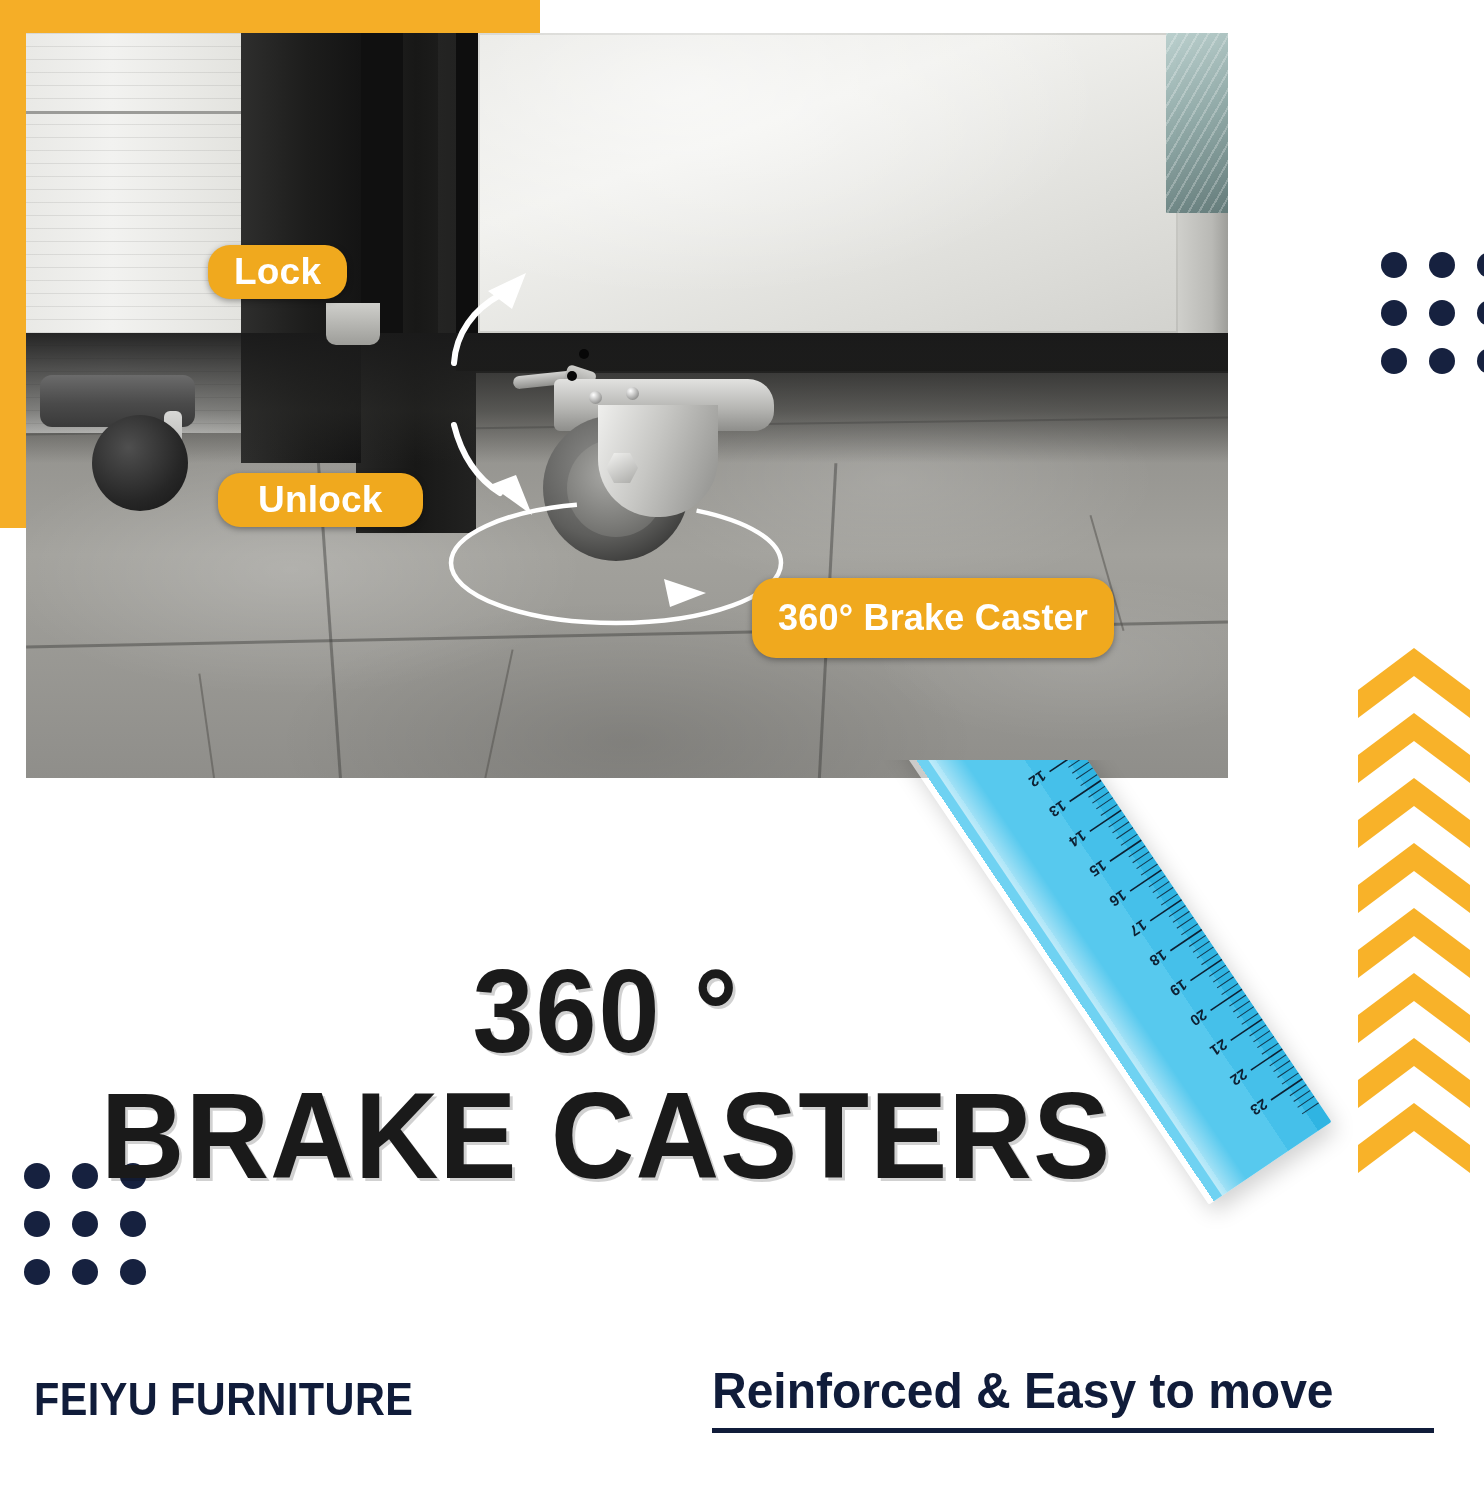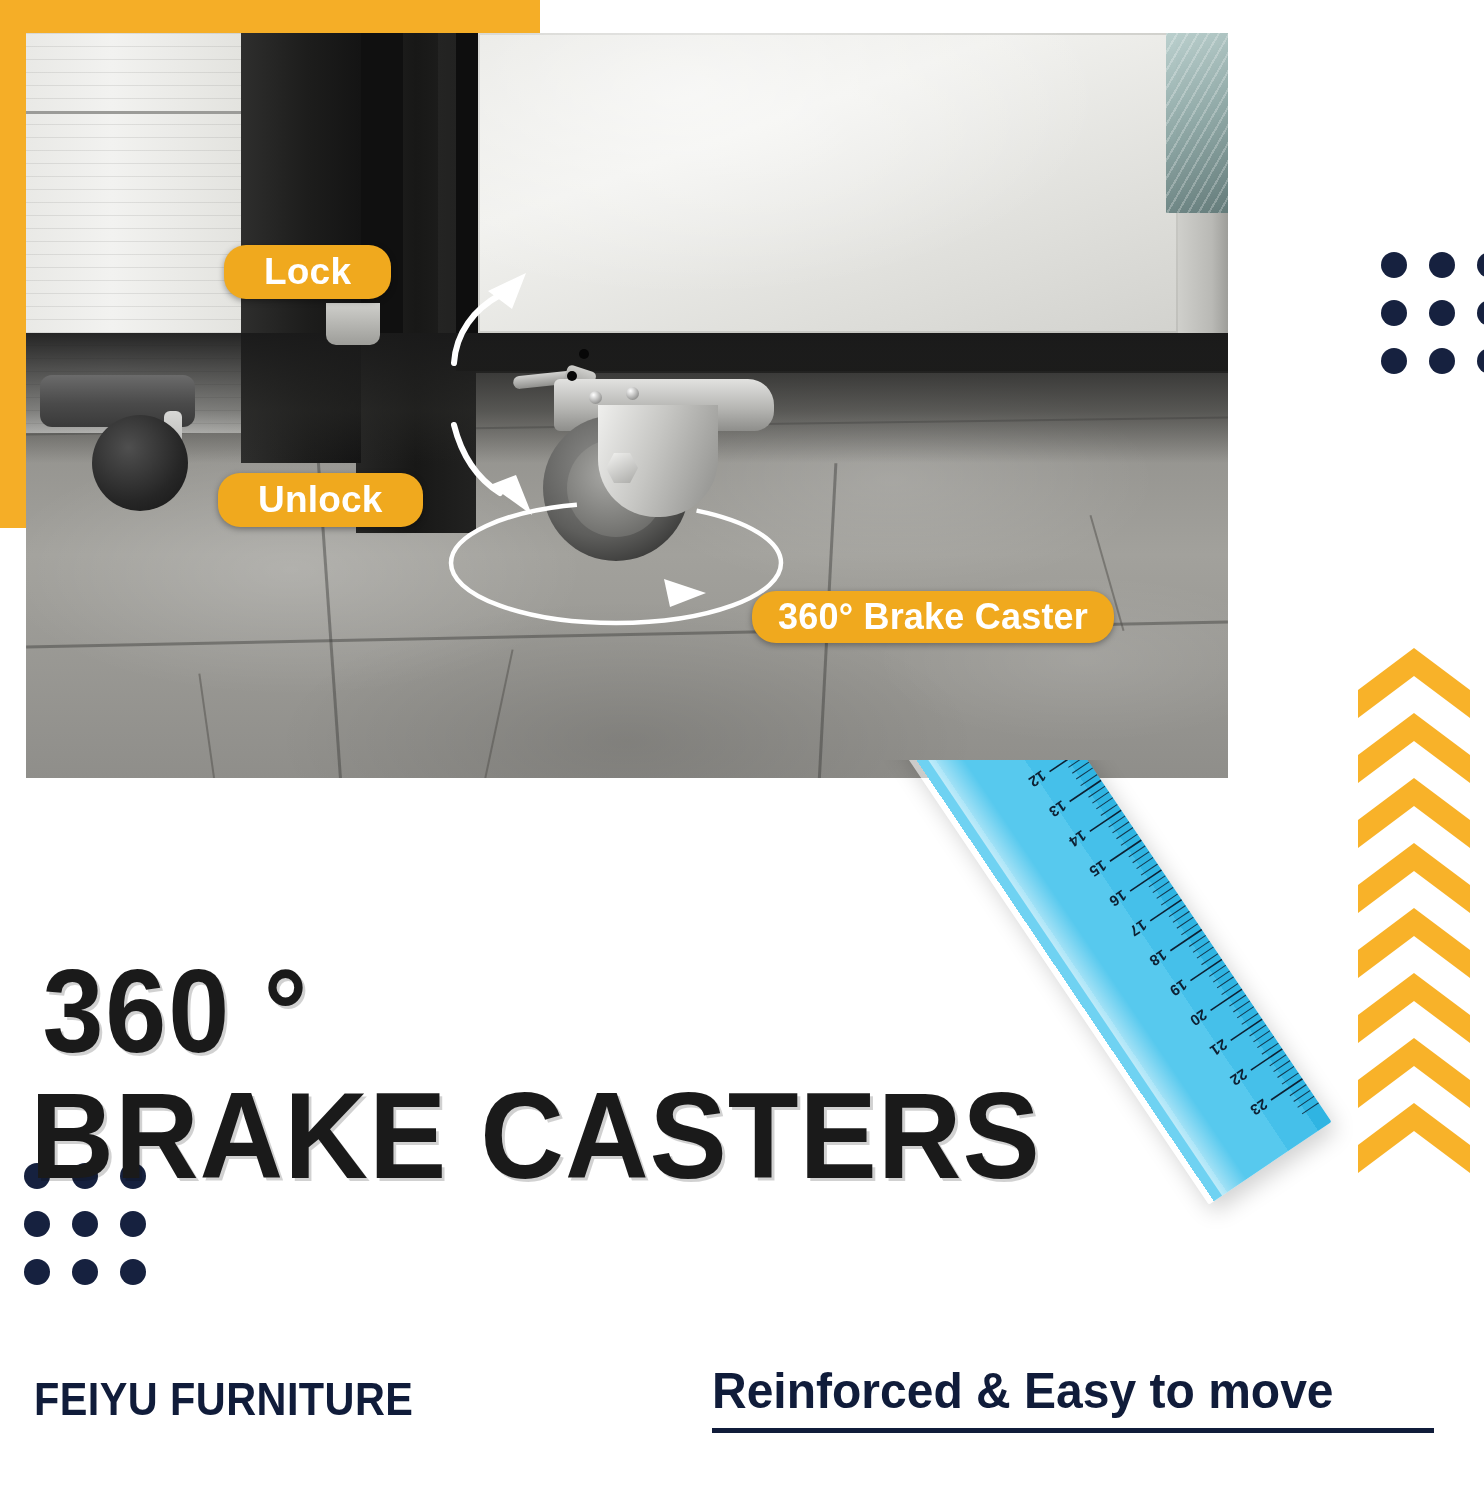--- a/index.html
+++ b/index.html
@@ -174,23 +174,23 @@
   
   .arrows{position:absolute;left:0;top:0;width:1202px;height:745px;}
 
   
   .badge{
     position:absolute;display:inline-flex;align-items:center;justify-content:center;
     background:#F0A91E;color:#FFFFFF;border-radius:24px;
     font-weight:bold;letter-spacing:.2px;white-space:nowrap;
     box-shadow:0 2px 6px rgba(0,0,0,.35);
   }
-  .badge-lock{left:198px;top:212px;padding:6px 40px;font-size:37px;border-radius:22px;}
+  .badge-lock{left:182px;top:212px;padding:6px 26px;font-size:37px;border-radius:22px;}
   .badge-unlock{left:192px;top:440px;padding:6px 40px;font-size:37px;border-radius:22px;}
-  .badge-caster{left:726px;top:558px;padding:5px 26px;font-size:36px;border-radius:24px;}
+  .badge-caster{left:726px;top:545px;padding:19px 26px;font-size:36px;border-radius:24px;}
 
   
   .dots{position:absolute;display:grid;grid-template-columns:repeat(3,1fr);gap:22px;}
   .dots span{width:26px;height:26px;border-radius:50%;background:#16213F;display:block;}
   .dots-right{left:1381px;top:252px;}
   .dots-left{left:24px;top:1163px;}
 
   
   .chevrons{position:absolute;left:1352px;top:646px;width:124px;height:530px;}
 
@@ -209,21 +209,21 @@
     border-radius:4px 4px 2px 2px;
     box-shadow:0 10px 22px rgba(0,0,0,.18);
   }
   .ruler-gloss{
     position:absolute;left:16px;top:0;width:30px;height:100%;
     background:linear-gradient(90deg,rgba(255,255,255,.55),rgba(255,255,255,0));
   }
   .ruler-ticks{position:absolute;right:0;top:0;width:148px;height:900px;}
 
   
-  .headline{position:absolute;left:0;top:952px;width:1212px;pointer-events:none;}
+  .headline{position:absolute;left:0;top:952px;width:1212px;text-align:center;pointer-events:none;}
   .h-360{
     font-family:"Liberation Sans","DejaVu Sans",sans-serif;
     font-weight:bold;font-size:118px;line-height:1.0;color:#1A1A1A;
     letter-spacing:2px;transform:scaleX(.93);
     text-shadow:3px 3px 0 rgba(0,0,0,.18);
   }
   .h-main{
     font-family:"Liberation Sans","DejaVu Sans",sans-serif;
     font-weight:bold;font-size:122px;line-height:1.02;color:#1A1A1A;
     letter-spacing:1px;transform:scaleX(.95);margin-top:4px;

